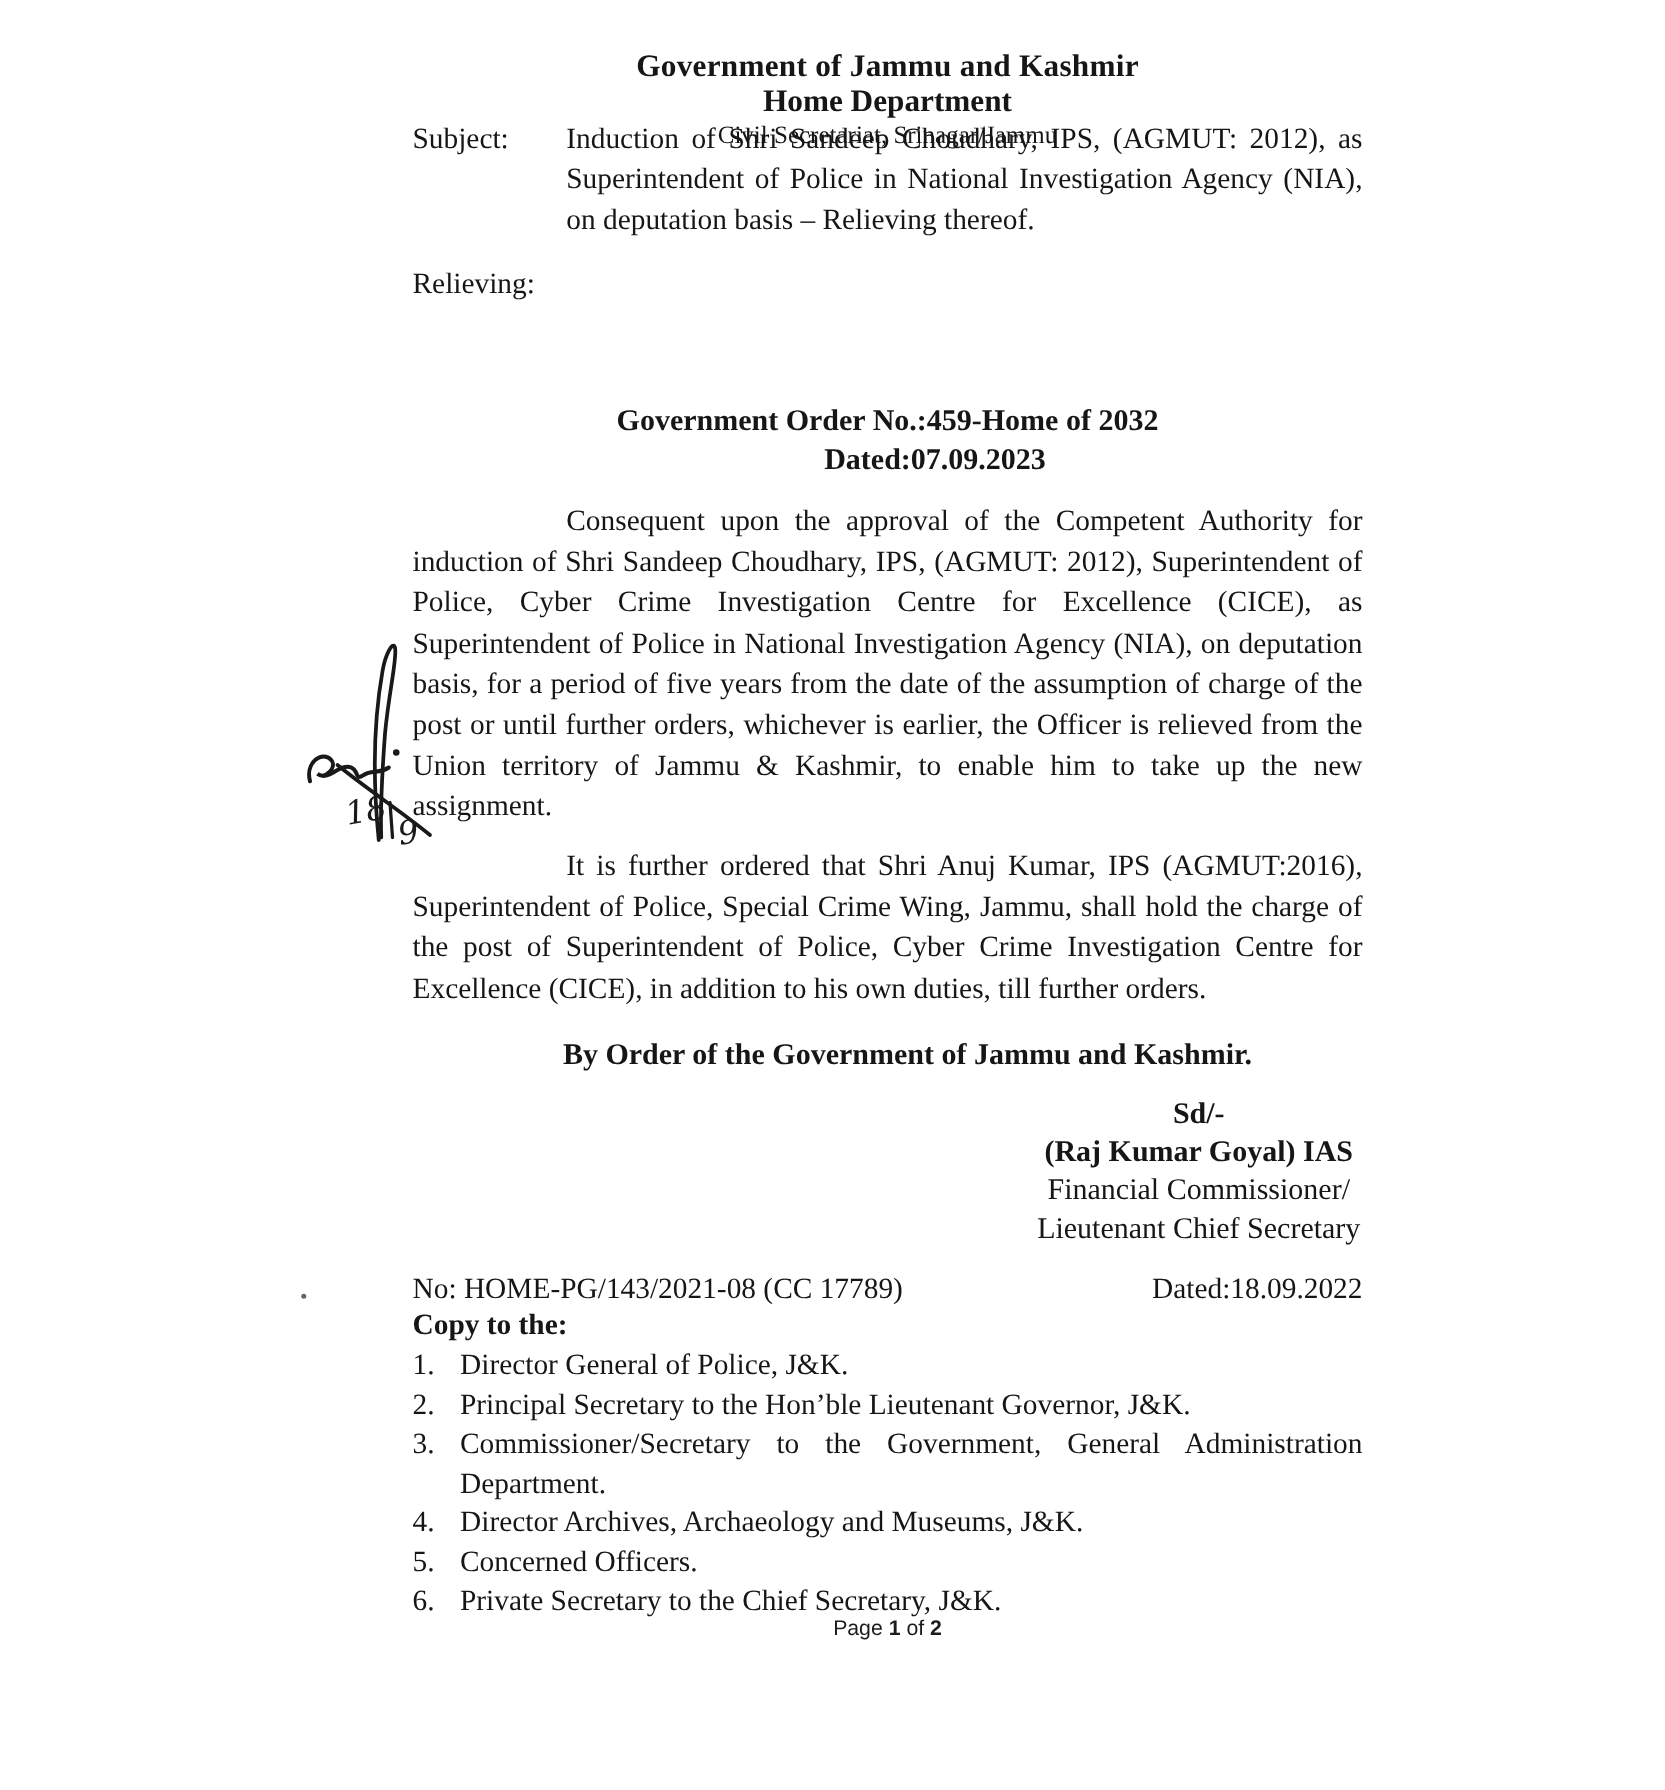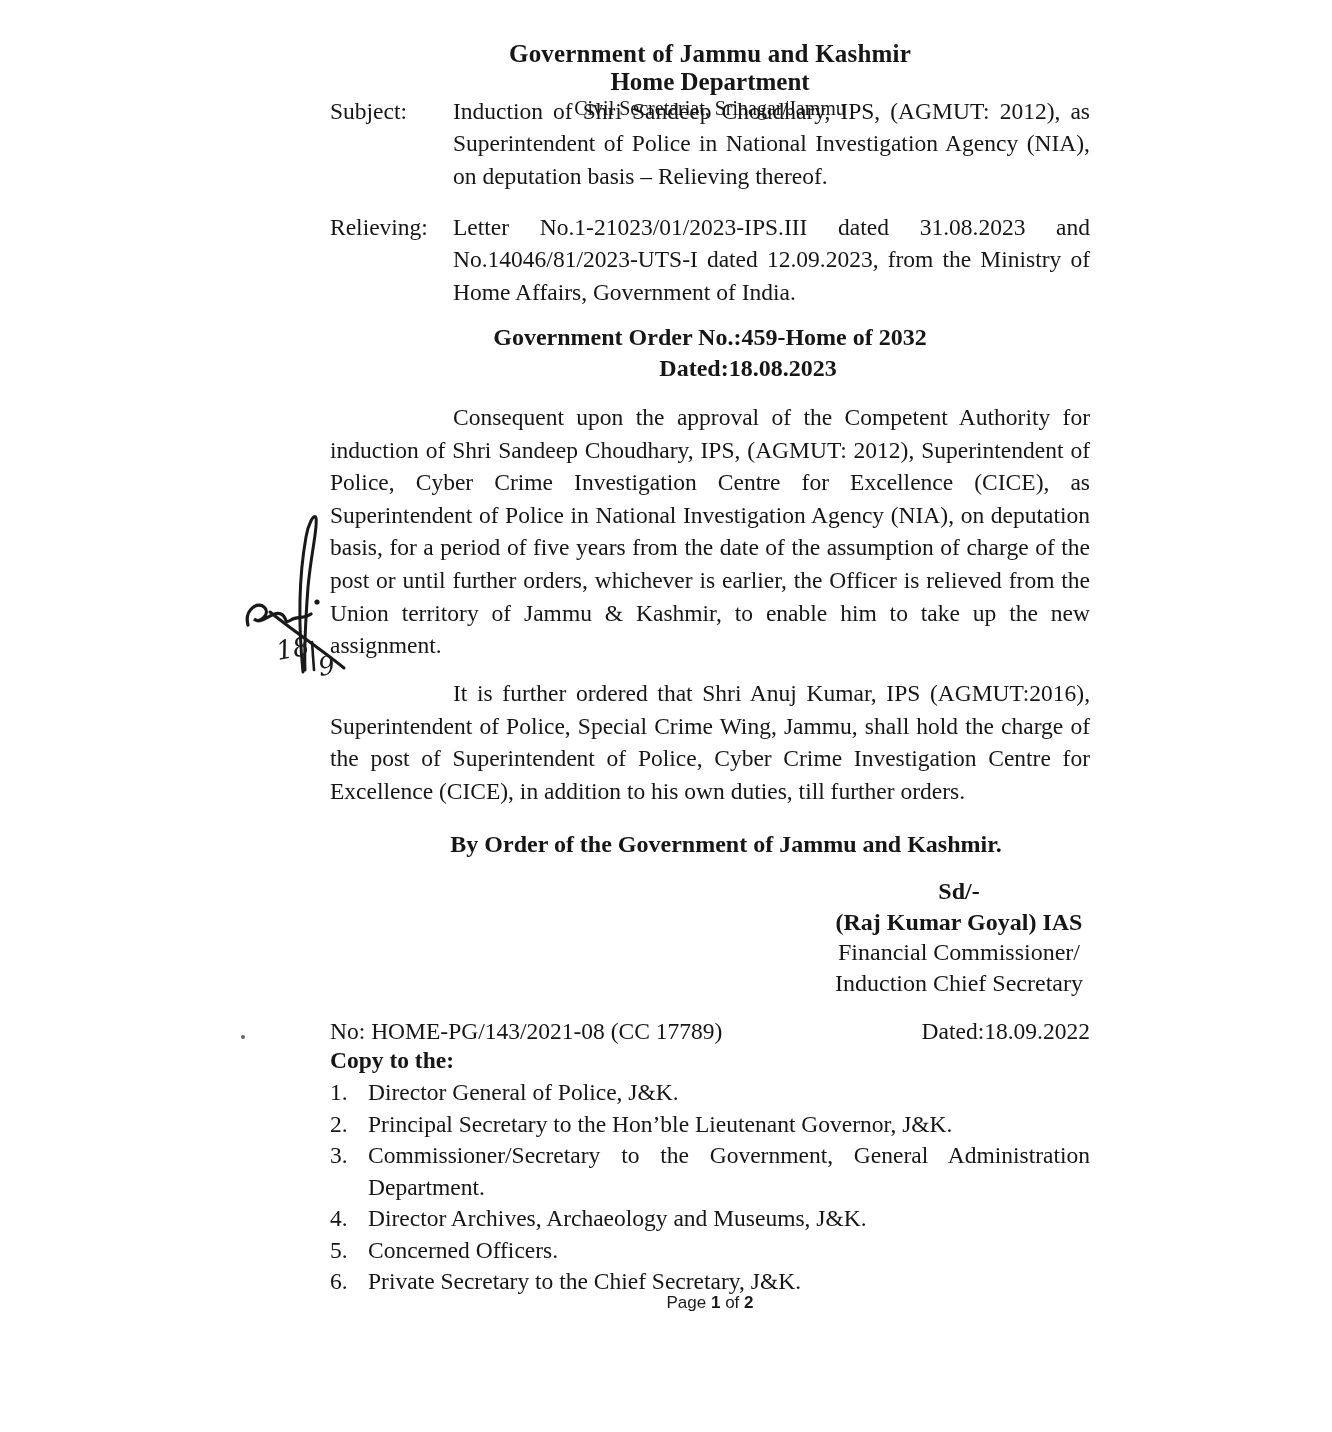--- a/index.html
+++ b/index.html
@@ -66,39 +66,38 @@
     <div class="hdr-l3">Civil Secretariat, Srinagar/Jammu</div>
   </div>
 
   <div class="abs lblrow" style="top:95px;justify-content:center;">
     <span class="lbl">Subject:</span>
     <span class="lbltext">Induction of Shri Sandeep Choudhary, IPS, (AGMUT: 2012), as Superintendent of Police in National Investigation Agency (NIA), on deputation basis – Relieving thereof.</span>
   </div>
 
   <div class="abs lblrow" style="top:211px;">
     <span class="lbl">Relieving:</span>
-    <span class="lbltext">Letter No.1-21023/01/2023-IPS.III dated 31.08.2023 and No.14046/81/2023-UTS-I dated 12.09.2023, from the Ministry of Home Affairs, Government of India.</span>
   </div>
 
   <div class="abs orderhead">
     <div>Government Order No.:459-Home of 2032</div>
-    <div class="l2">Dated:18.08.2023</div>
+    <div class="l2">Dated:07.09.2023</div>
   </div>
 
   <p class="abs para" style="top:401px;">Consequent upon the approval of the Competent Authority for induction of Shri Sandeep Choudhary, IPS, (AGMUT: 2012), Superintendent of Police, Cyber Crime Investigation Centre for Excellence (CICE), as Superintendent of Police in National Investigation Agency (NIA), on deputation basis, for a period of five years from the date of the assumption of charge of the post or until further orders, whichever is earlier, the Officer is relieved from the Union territory of Jammu &amp; Kashmir, to enable him to take up the new assignment.</p>
 
   <p class="abs para" style="top:677px;">It is further ordered that Shri Anuj Kumar, IPS (AGMUT:2016), Superintendent of Police, Special Crime Wing, Jammu, shall hold the charge of the post of Superintendent of Police, Cyber Crime Investigation Centre for Excellence (CICE), in addition to his own duties, till further orders.</p>
 
   <div class="abs byorder">By Order of the Government of Jammu and Kashmir.</div>
 
   <div class="abs sig">
     <div class="b">Sd/-</div>
     <div class="b">(Raj Kumar Goyal) IAS</div>
     <div>Financial Commissioner/</div>
-    <div>Induction Chief Secretary</div>
+    <div>Lieutenant Chief Secretary</div>
   </div>
 
   <div class="abs refrow">
     <span>No: HOME-PG/143/2021-08 (CC 17789)</span>
     <span>Dated:18.09.2022</span>
   </div>
 
   <div class="abs copylbl">Copy to the:</div>
 
   <div class="abs copylist">

